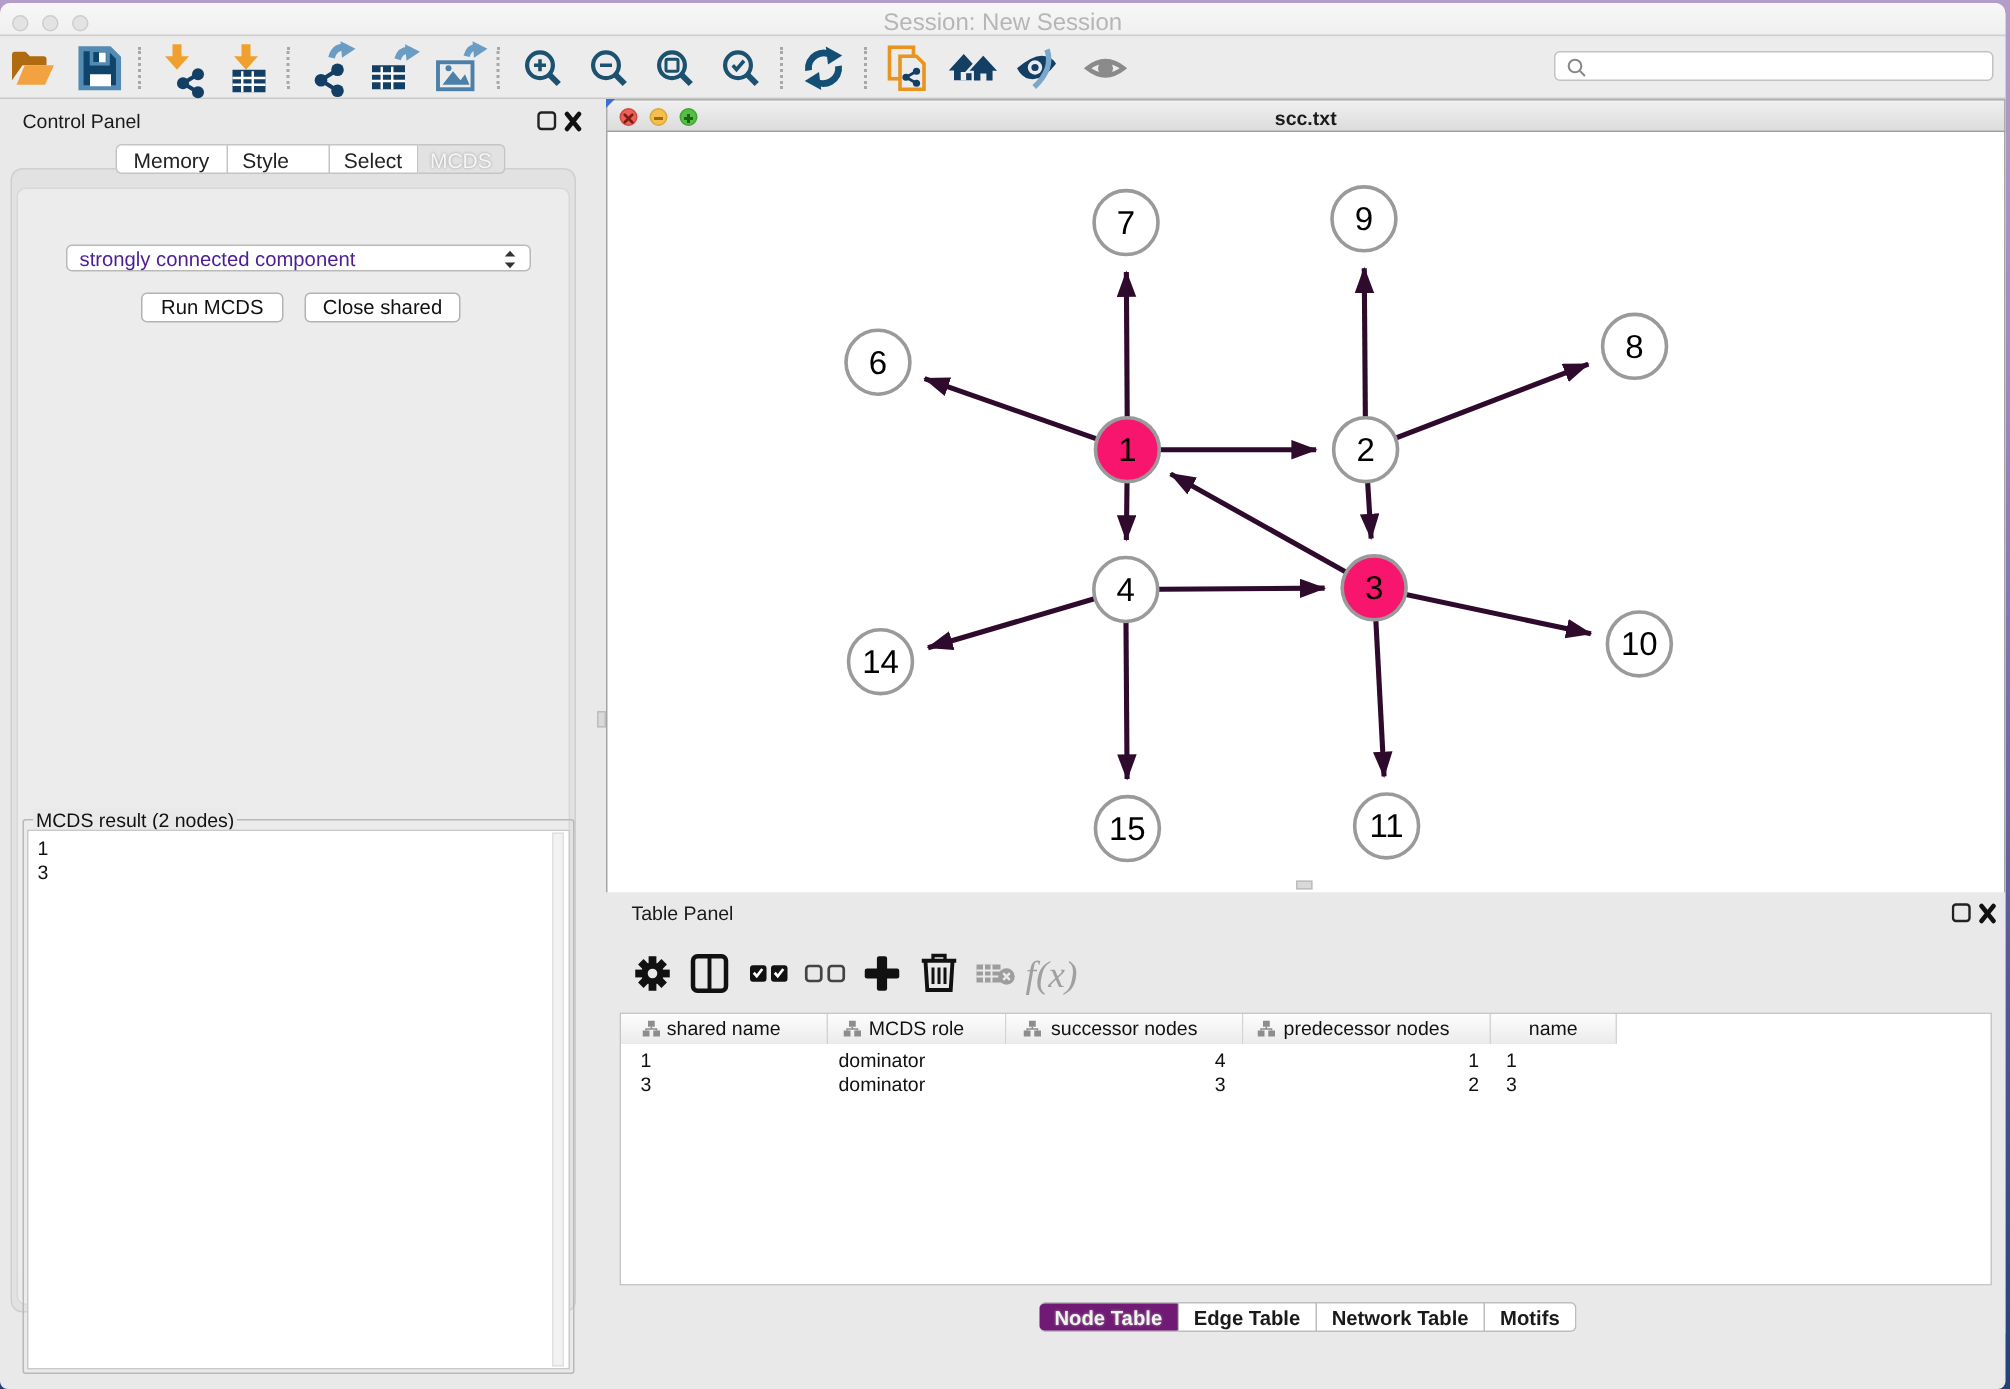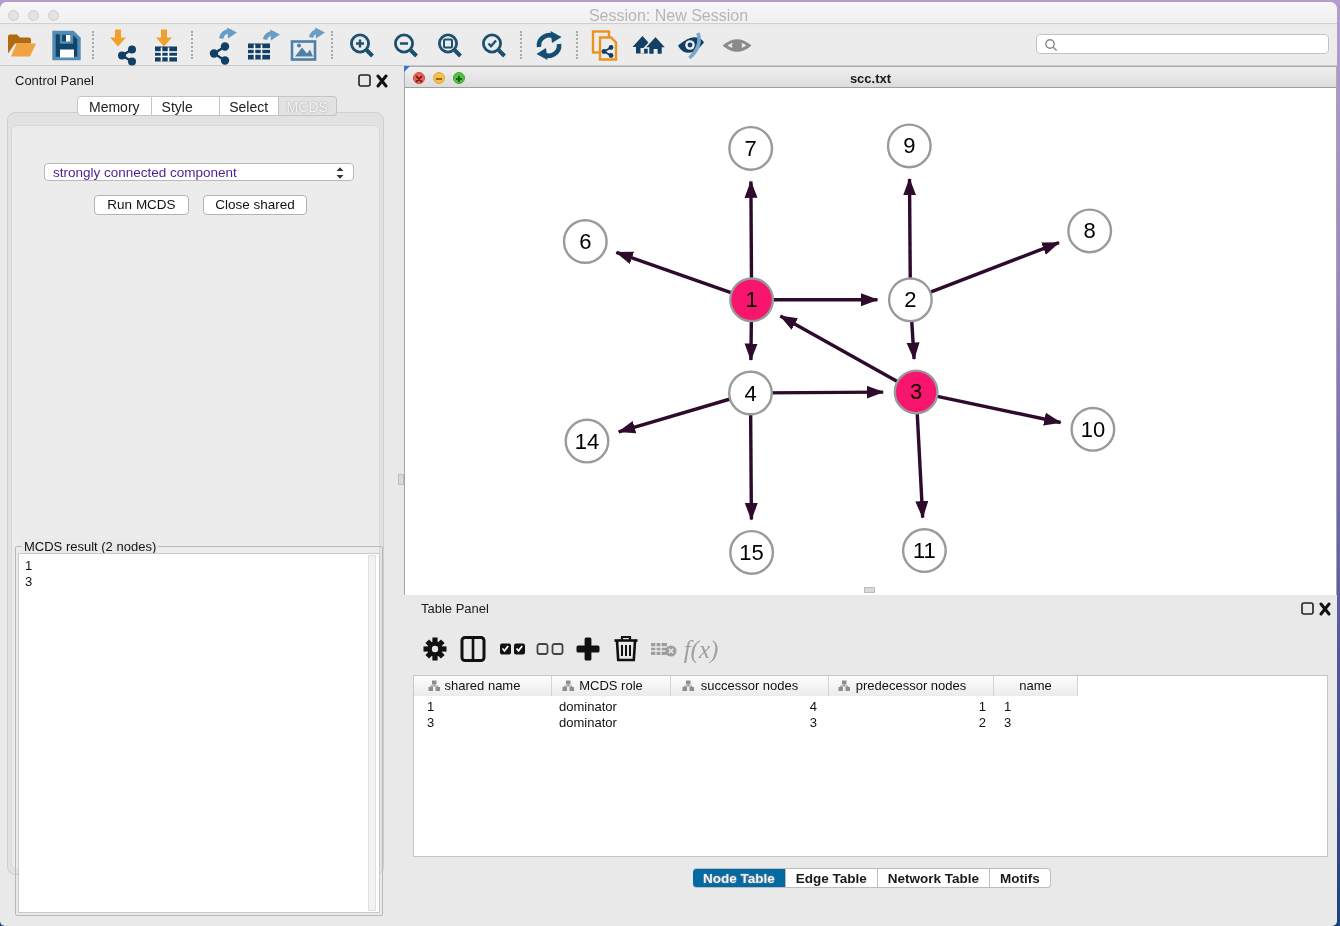--- a/index.html
+++ b/index.html
@@ -67,21 +67,21 @@
     background:#e9e9e9; overflow:visible; }
   #ttable { position:absolute; left:9px; top:80px; width:915px; height:182px;
     background:#fff; border:1px solid #c6c6c6; }
   .th { position:absolute; top:0; height:20px; background:linear-gradient(#fdfdfd,#ebebeb);
     border-right:1px solid #d4d4d4; font-size:13px; color:#111; text-align:center; line-height:19px; }
   .td { position:absolute; font-size:13px; color:#111; height:16px; line-height:16px; }
   
   #btabs { position:absolute; left:289px; top:273px; height:20px; display:flex; }
   .btab { height:20px; font-size:13.5px; font-weight:bold; color:#1a1a1a; background:#fff;
     border:1px solid #bdbdbd; border-left:none; padding:1px 10px 0 10px; line-height:18px; }
-  .btab.sel { background:#0369a1; color:#f2f2f2; text-shadow:0 0 2px #999; border-radius:4px 0 0 4px; }
+  .btab.sel { background:#701a75; color:#f2f2f2; text-shadow:0 0 2px #999; border-radius:4px 0 0 4px; }
   .btab.last { border-radius:0 4px 4px 0; }
   
   #statusbar { position:absolute; left:0; top:886px; width:100%; height:38px;
     background:#ececec; border-top:1px solid #c8c8c8; }
   #listbtn { position:absolute; left:12px; top:9px; width:28px; height:26px;
     background:#fafafa; border:1px solid #ababab; }
   #membtn { position:absolute; right:8px; top:10px; width:75px; height:24px;
     background:#f7f7f7; border:1px solid #9f9f9f; font-size:13px; color:#111;
     text-align:center; line-height:22px; }
 </style>

